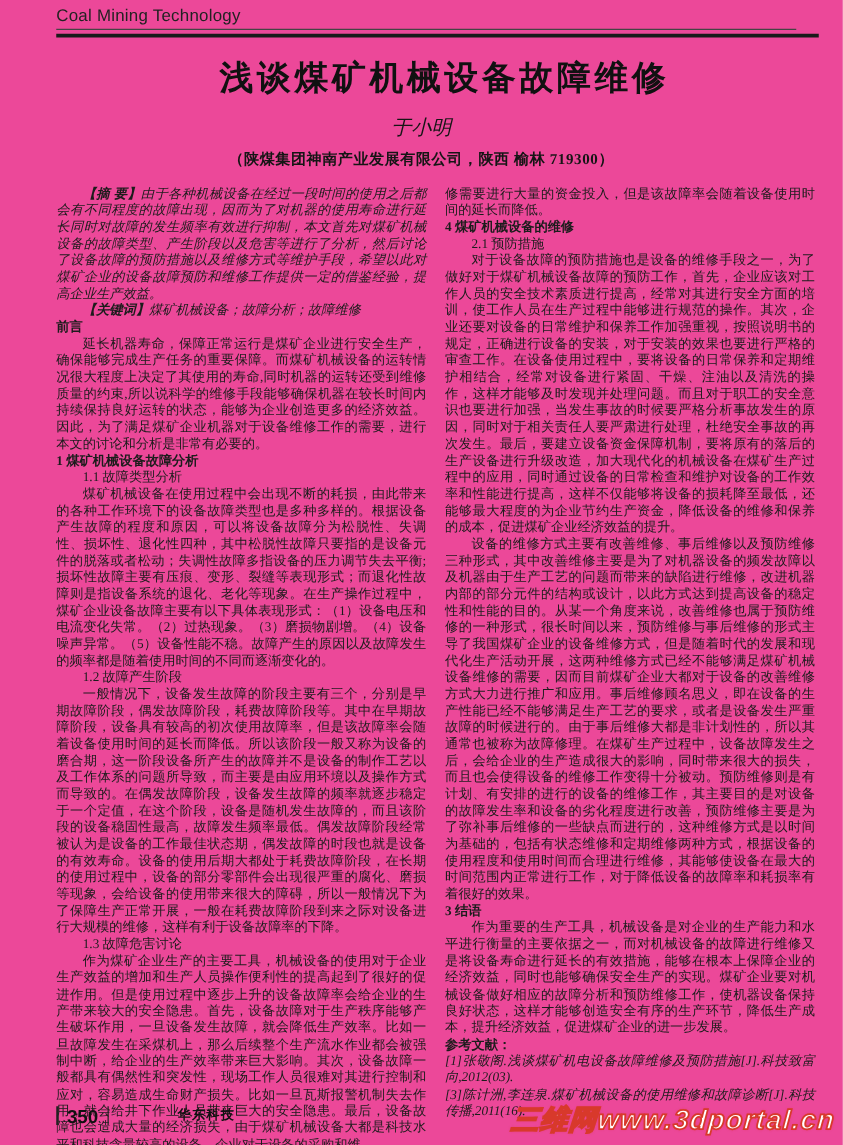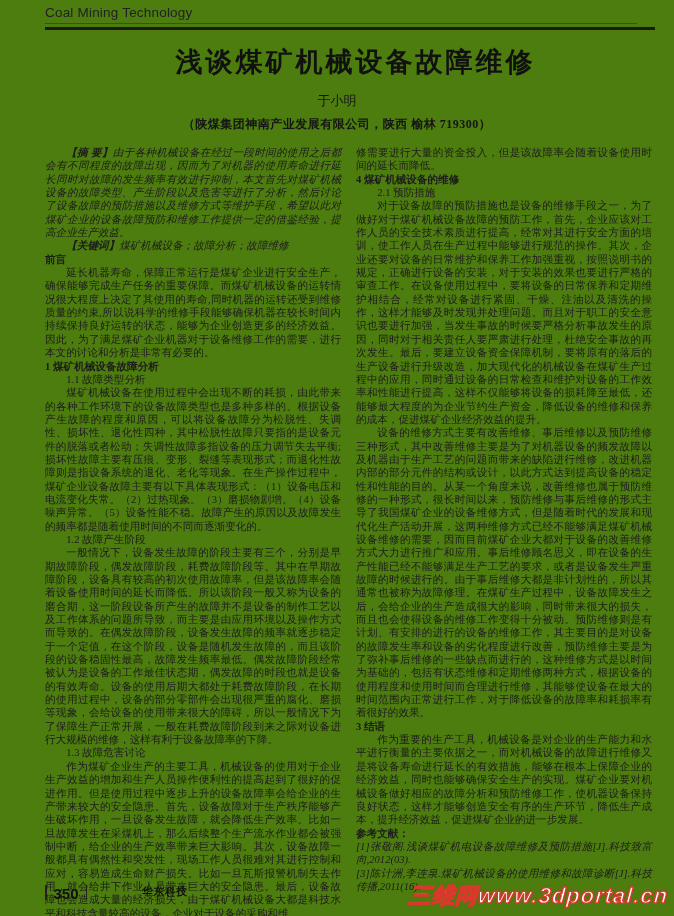--- a/index.html
+++ b/index.html
@@ -4,39 +4,39 @@
 <style>
   html,body{margin:0;padding:0;}
   body{
     width:674px;height:916px;
     background:#efefed;
     font-family:"Liberation Serif", serif;
   }
   .page{
     position:relative;
     width:674px;height:916px;
-    background:#4d7c0f;
+    background:#ec4899;
     overflow:hidden;
     color:#1c1c1c;
   }
   .header-en{
     position:absolute;left:45px;top:5px;
     font-family:"Liberation Sans", sans-serif;
     font-size:13.5px;color:#222;
     letter-spacing:0.2px;
   }
   .rule-thin{position:absolute;left:45px;top:23px;width:592px;height:1px;background:#444;}
   .rule-thick{position:absolute;left:45px;top:27px;width:610px;height:3px;background:#1a1a1a;}
   .title{
     margin:44px 0 0 0;text-align:center;
     font-size:27px;font-weight:bold;letter-spacing:3px;color:#111;padding-left:37px;
   }
   .author{
     margin-top:12px;text-align:center;
-    font-size:13px;color:#151515;
+    font-size:16px;font-style:italic;color:#151515;
   }
   .affiliation{
     margin-top:6px;text-align:center;
     font-size:12px;font-weight:bold;color:#151515;letter-spacing:0.5px;
   }
   .columns{
     display:flex;gap:15px;
     margin:13px 22px 0 45px;
   }
   .col{

